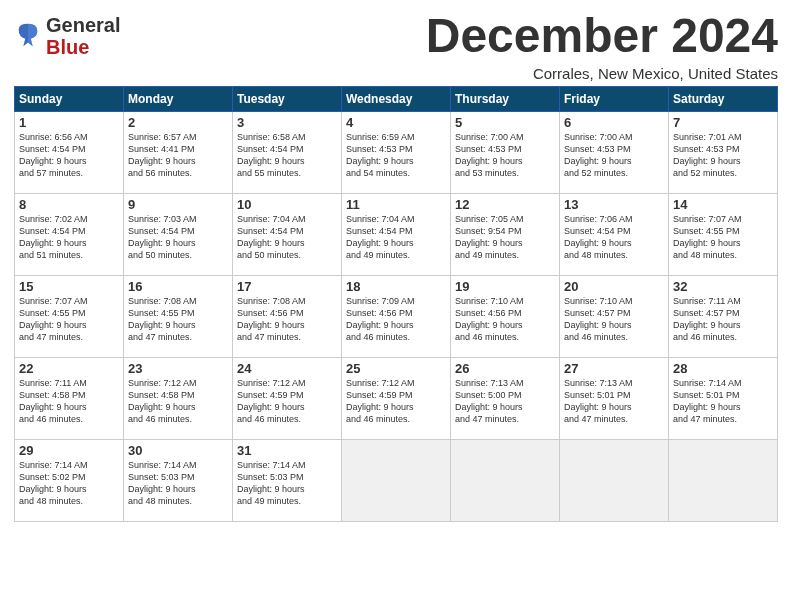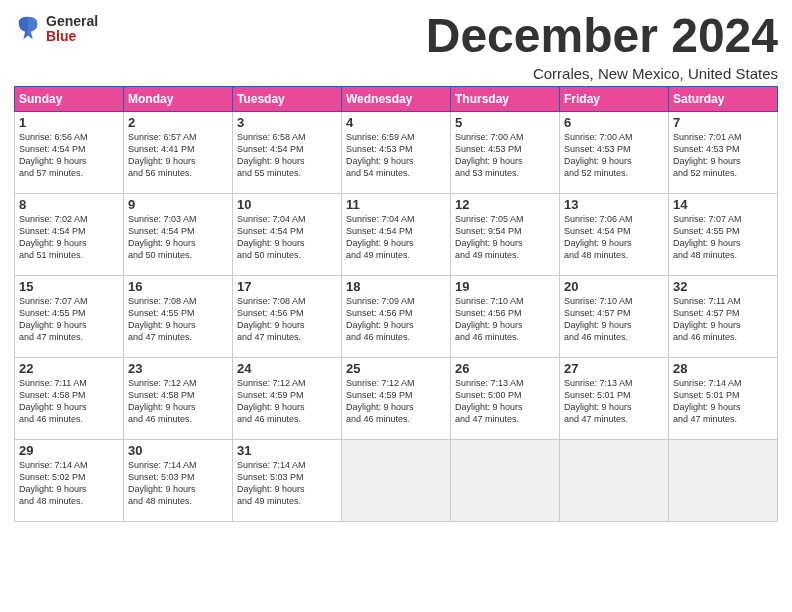--- a/index.html
+++ b/index.html
@@ -19,21 +19,21 @@
       justify-content: space-between;
       align-items: flex-start;
       margin-bottom: 4px;
     }
     .logo {
       display: flex;
       align-items: center;
       margin-top: 4px;
     }
     .logo-text {
-      font-size: 14px;
+      font-size: 20px;
       font-weight: bold;
       color: #333;
       line-height: 1.1;
     }
     .logo-icon {
       width: 28px;
       height: 28px;
       margin-right: 4px;
     }
     .title-block {
@@ -49,21 +49,21 @@
       font-size: 15px;
       color: #333;
       margin-top: 2px;
     }
     table {
       width: 100%;
       border-collapse: collapse;
       table-layout: fixed;
     }
     th {
-      background-color: #ec4899;
+      background-color: #0c4a6e;
       color: #fff;
       font-size: 12px;
       font-weight: bold;
       padding: 5px 4px;
       text-align: left;
       border: 1px solid #2a5aaf;
     }
     td {
       border: 1px solid #ccc;
       vertical-align: top;

